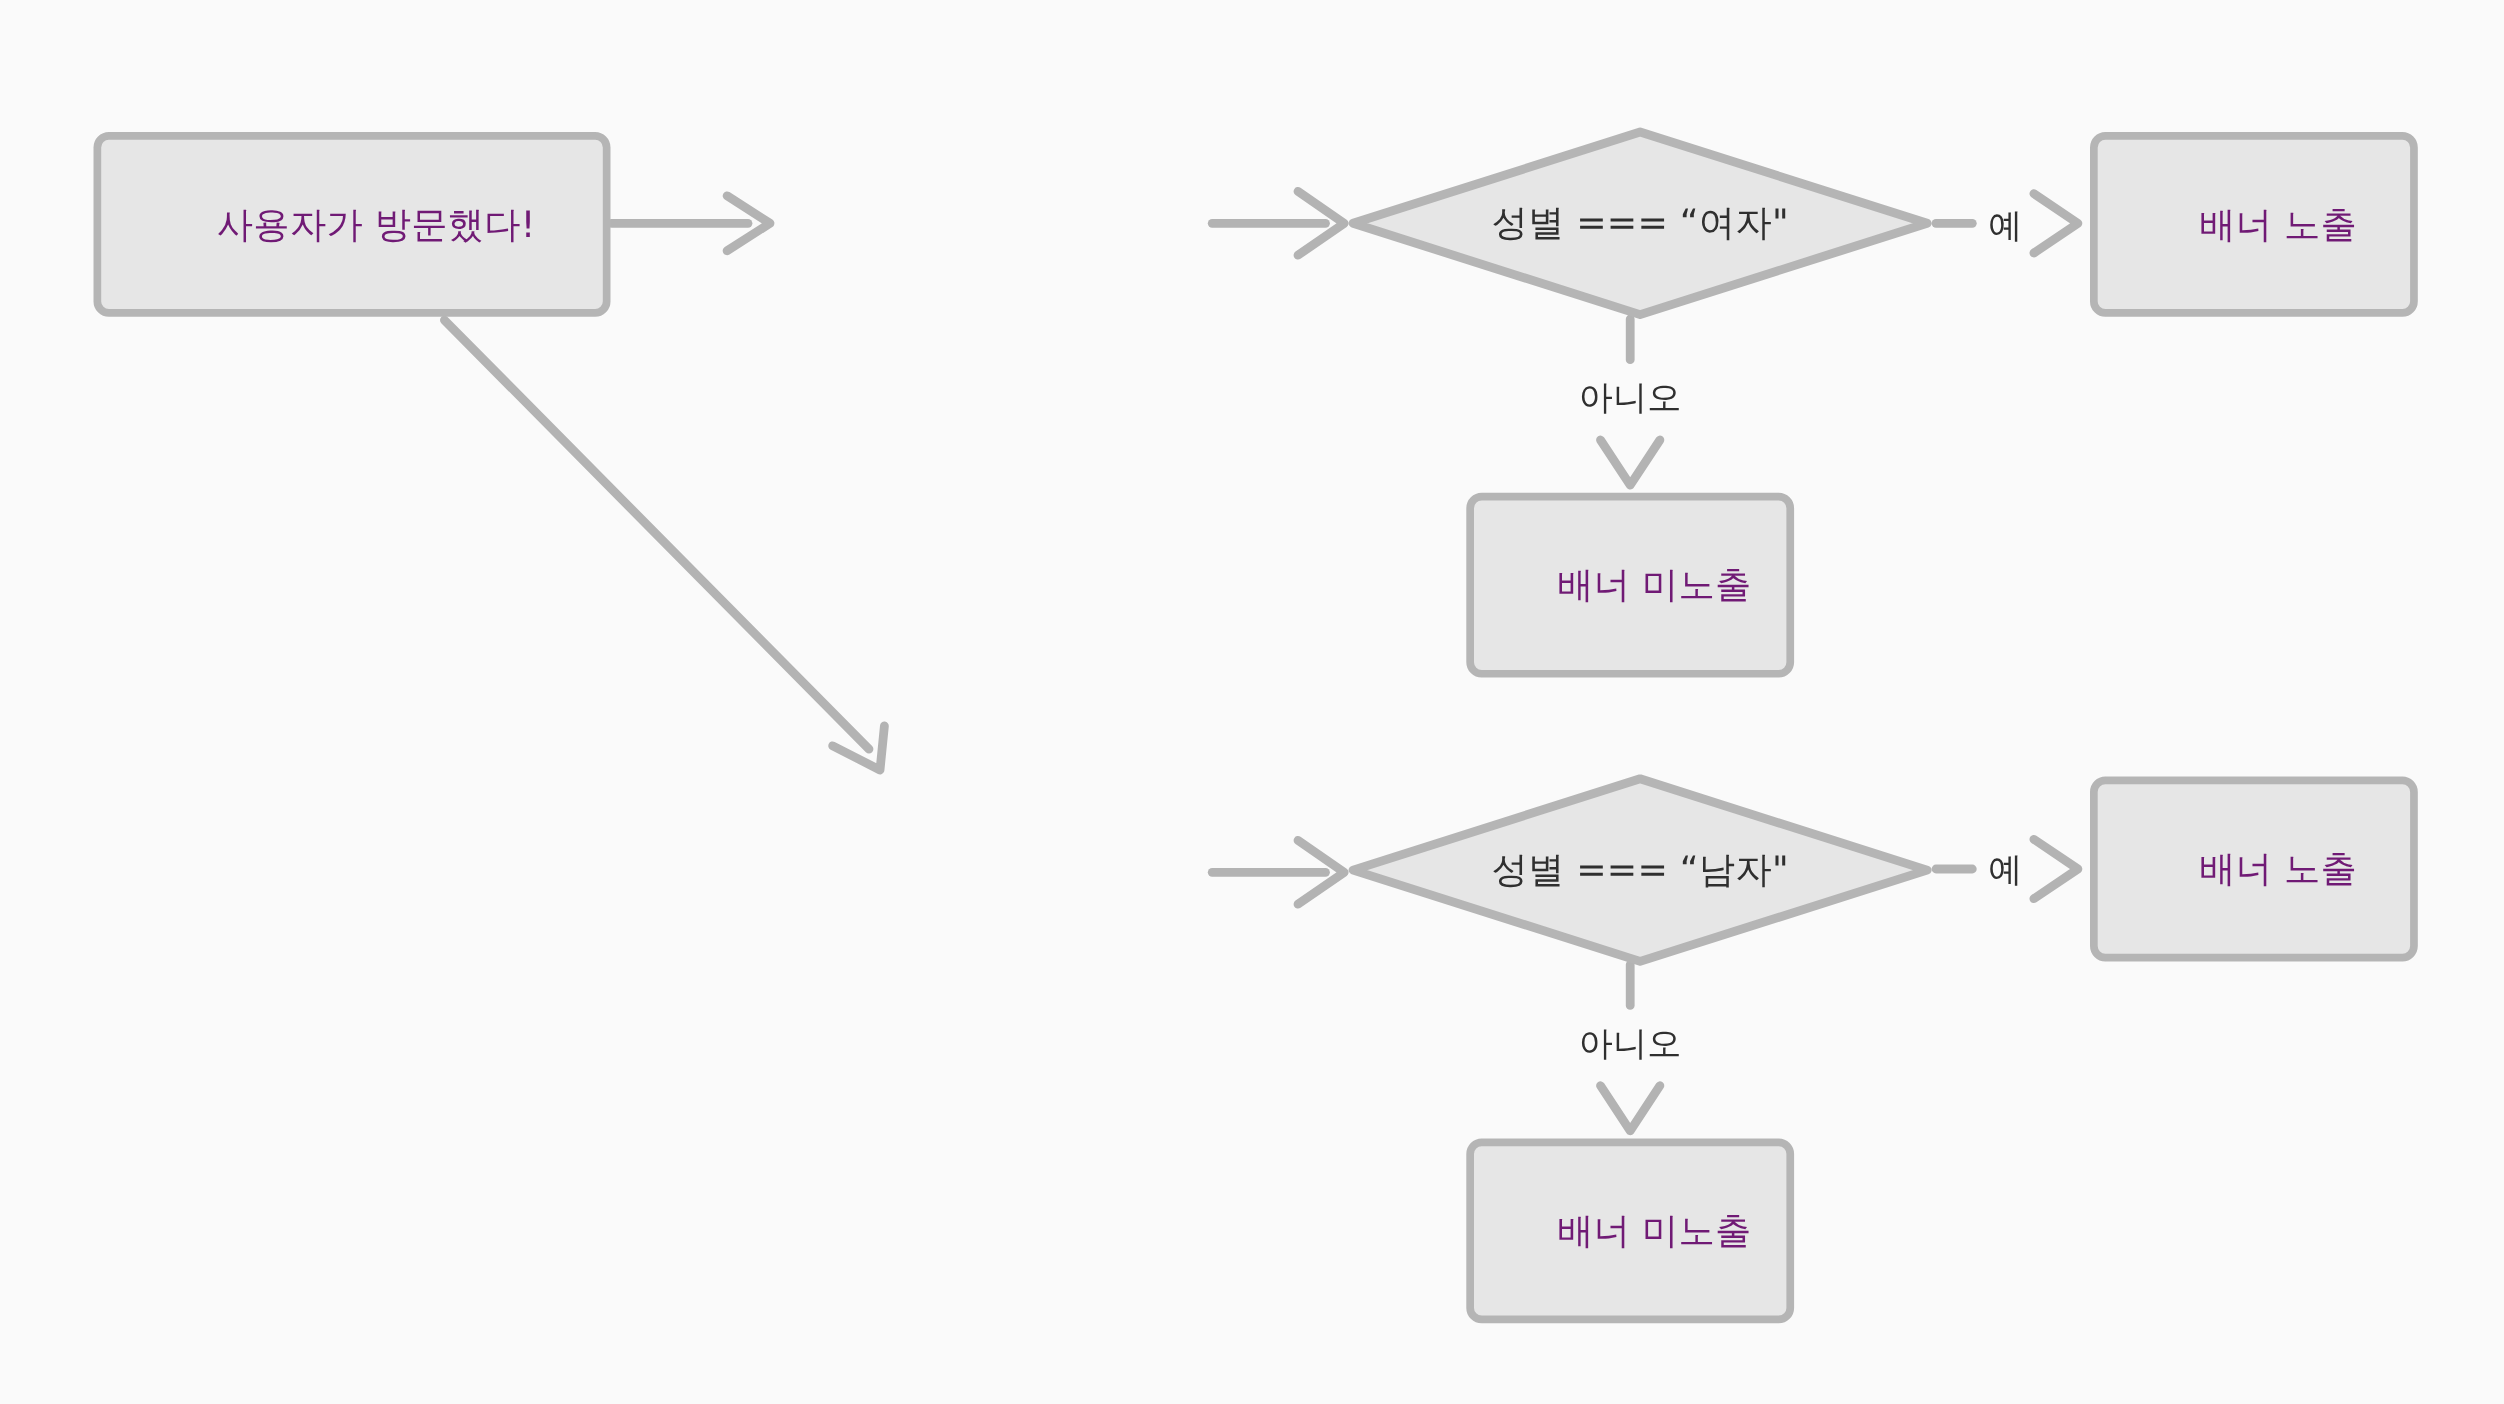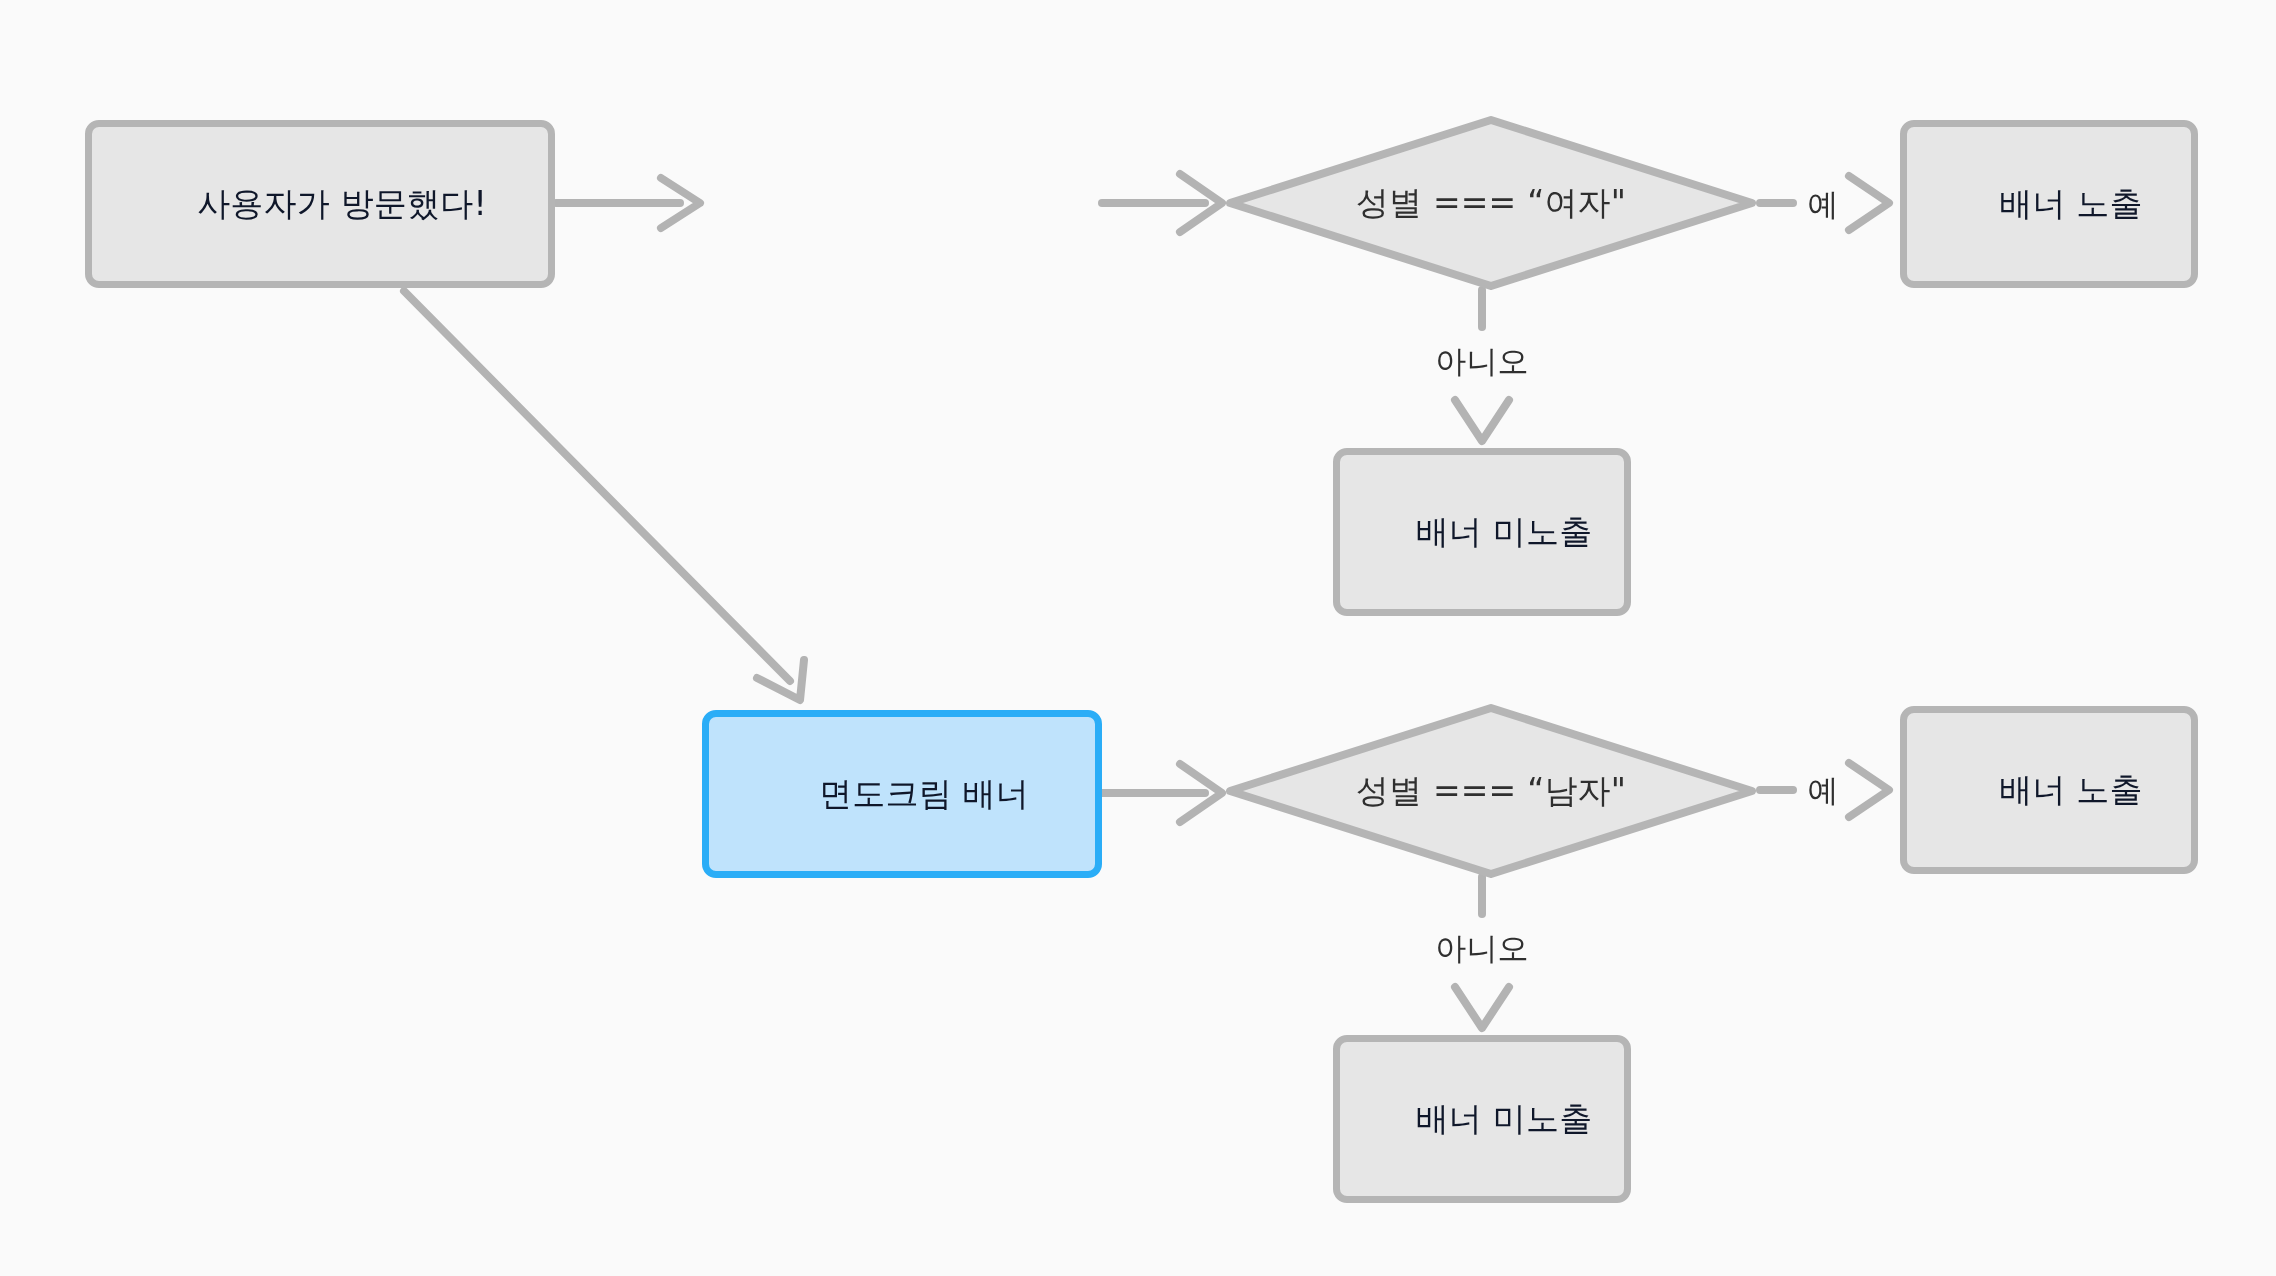--- a/index.html
+++ b/index.html
@@ -50,21 +50,21 @@
     box-sizing: border-box;
     display: flex;
     align-items: center;
     justify-content: center;
     text-align: center;
     border-radius: 14px;
     border-style: solid;
     border-width: 7px;
     font-size: 33px;
     line-height: 1.3;
-    color: #0f172a;
+    color: #701a75;
     letter-spacing: 0.2px;
     padding-left: 44px;
   }
 
   .node-grey {
     background: #e6e6e6;
     border-color: #b5b5b5;
   }
   .node-red {
     background: #fcc8c1;
@@ -172,23 +172,20 @@
     </div>
 
     <div class="node node-grey" style="left:1900px; top:120px; width:298px; height:168px;">
       <span>배너 노출</span>
     </div>
 
     <div class="node node-grey" style="left:1333px; top:448px; width:298px; height:168px;">
       <span>배너 미노출</span>
     </div>
 
-    <div class="node node-blue" style="left:702px; top:710px; width:400px; height:168px;">
-      <span>면도크림 배너</span>
-    </div>
 
     <div class="diamond-wrap" style="left:1222px; top:700px; width:538px; height:182px;">
       <svg viewBox="0 0 538 182" preserveAspectRatio="none">
         <polygon points="269,8 530,91 269,174 8,91" fill="#e6e6e6" stroke="#b5b5b5" stroke-width="8" stroke-linejoin="round"></polygon>
       </svg>
       <span class="diamond-label">성별 === “남자"</span>
     </div>
 
     <div class="node node-grey" style="left:1900px; top:706px; width:298px; height:168px;">
       <span>배너 노출</span>

